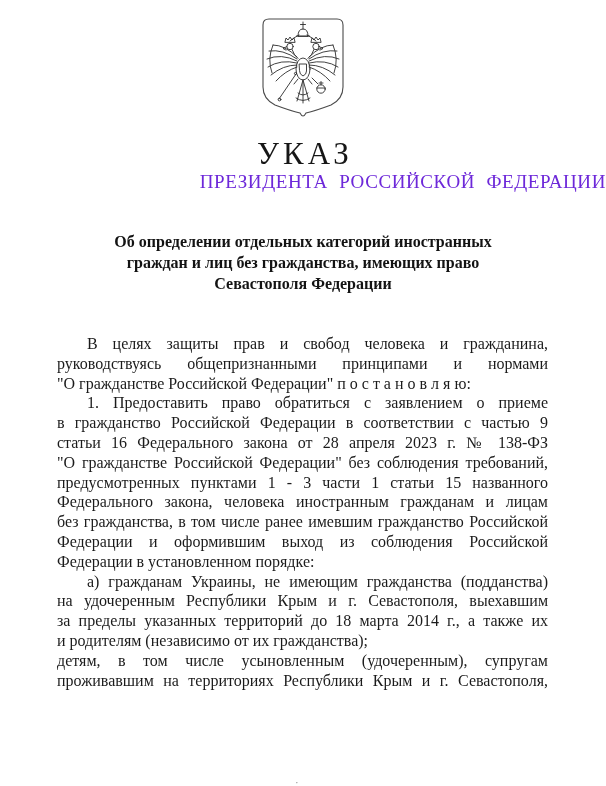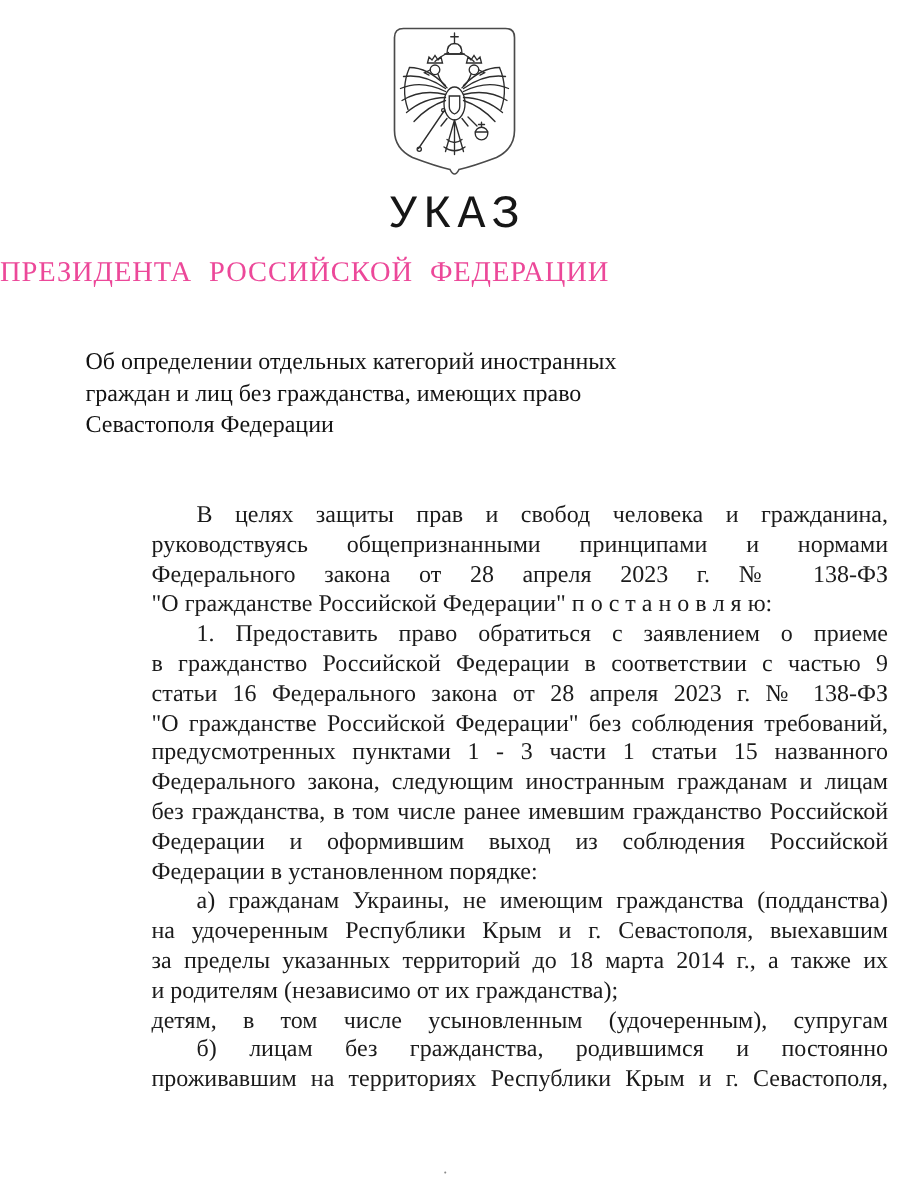--- a/index.html
+++ b/index.html
@@ -10,49 +10,48 @@
     background:#ffffff;
     color:#1b1b1b;
     font-family:"Liberation Serif","DejaVu Serif",serif;
     overflow:hidden;
   }
   .emblem{
     position:absolute;top:15px;left:0;right:0;
     display:flex;justify-content:center;
   }
   .doc-title{
-    position:absolute;top:126px;left:0;right:0;
+    position:absolute;top:136px;left:0;right:0;
     text-align:center;
     font-size:31px;
     letter-spacing:4px;
     text-indent:4px;
     color:#161616;
-    font-family:Liberation Mono, monospace;
   }
   .doc-org{
     position:absolute;top:171px;left:0;right:0;
-    text-align:left;
+    text-align:right;
     font-size:19px;
     letter-spacing:0.6px;
     word-spacing:6px;
-    color:#ec4899;
+    color:#6d28d9;
   }
   .subject{
     position:absolute;top:231px;left:57px;width:492px;
-    font-weight:normal;
+    font-weight:bold;
     font-size:16px;
     line-height:21px;
+    text-align:center;
     color:#131313;
   }
   .body-text{
     position:absolute;top:334px;left:57px;width:491px;
     font-size:16px;
     line-height:19.8px;
     color:#1b1b1b;
-    margin-left:44px;
   }
   .bline{
     text-align:justify;
     text-align-last:justify;
     -moz-text-align-last:justify;
   }
   .bline.first{ padding-left:30px; }
   .bline.last{ text-align-last:left; -moz-text-align-last:left; }
   .footer-mark{
     position:absolute;left:295px;top:776px;
@@ -130,46 +129,44 @@
     <div>Об определении отдельных категорий иностранных</div>
     <div>граждан и лиц без гражданства, имеющих право</div>
     <div>Севастополя Федерации</div>
   </div>
 
   <div class="body-text">
 
     <div>
       <div class="bline first">В целях защиты прав и свобод человека и гражданина,</div>
       <div class="bline">руководствуясь общепризнанными принципами и нормами</div>
-      <div class="bline">Федерального закона от 28 апреля 2023 г. № 138-ФЗ</div>
       <div class="bline last">"О гражданстве Российской Федерации" п о с т а н о в л я ю:</div>
     </div>
 
     <div>
       <div class="bline first">1. Предоставить право обратиться с заявлением о приеме</div>
       <div class="bline">в гражданство Российской Федерации в соответствии с частью 9</div>
       <div class="bline">статьи 16 Федерального закона от 28 апреля 2023 г. № 138-ФЗ</div>
       <div class="bline">"О гражданстве Российской Федерации" без соблюдения требований,</div>
       <div class="bline">предусмотренных пунктами 1 - 3 части 1 статьи 15 названного</div>
-      <div class="bline">Федерального закона, следующим иностранным гражданам и лицам</div>
+      <div class="bline">Федерального закона, человека иностранным гражданам и лицам</div>
       <div class="bline">без гражданства, в том числе ранее имевшим гражданство Российской</div>
       <div class="bline">Федерации и оформившим выход из соблюдения Российской</div>
       <div class="bline last">Федерации в установленном порядке:</div>
     </div>
 
     <div>
       <div class="bline first">а) гражданам Украины, не имеющим гражданства (подданства)</div>
       <div class="bline">на удочеренным Республики Крым и г. Севастополя, выехавшим</div>
       <div class="bline">за пределы указанных территорий до 18 марта 2014 г., а также их</div>
       <div class="bline last">и родителям (независимо от их гражданства);</div>
       <div class="bline">детям, в том числе усыновленным (удочеренным), супругам</div>
     </div>
 
     <div>
-      <div class="bline first">б) лицам без гражданства, родившимся и постоянно</div>
       <div class="bline">проживавшим на территориях Республики Крым и г. Севастополя,</div>
     </div>
 
   </div>
 
   <div class="footer-mark">·</div>
 
 </div>
 
 </body></html>

